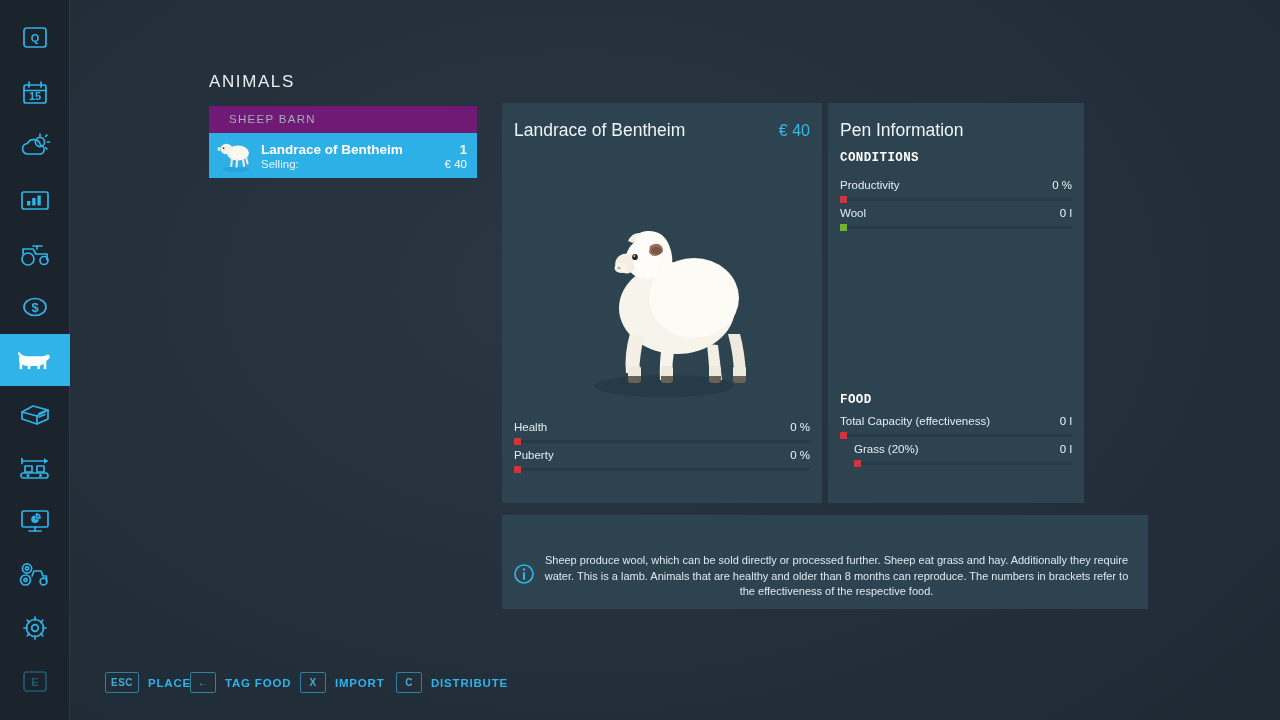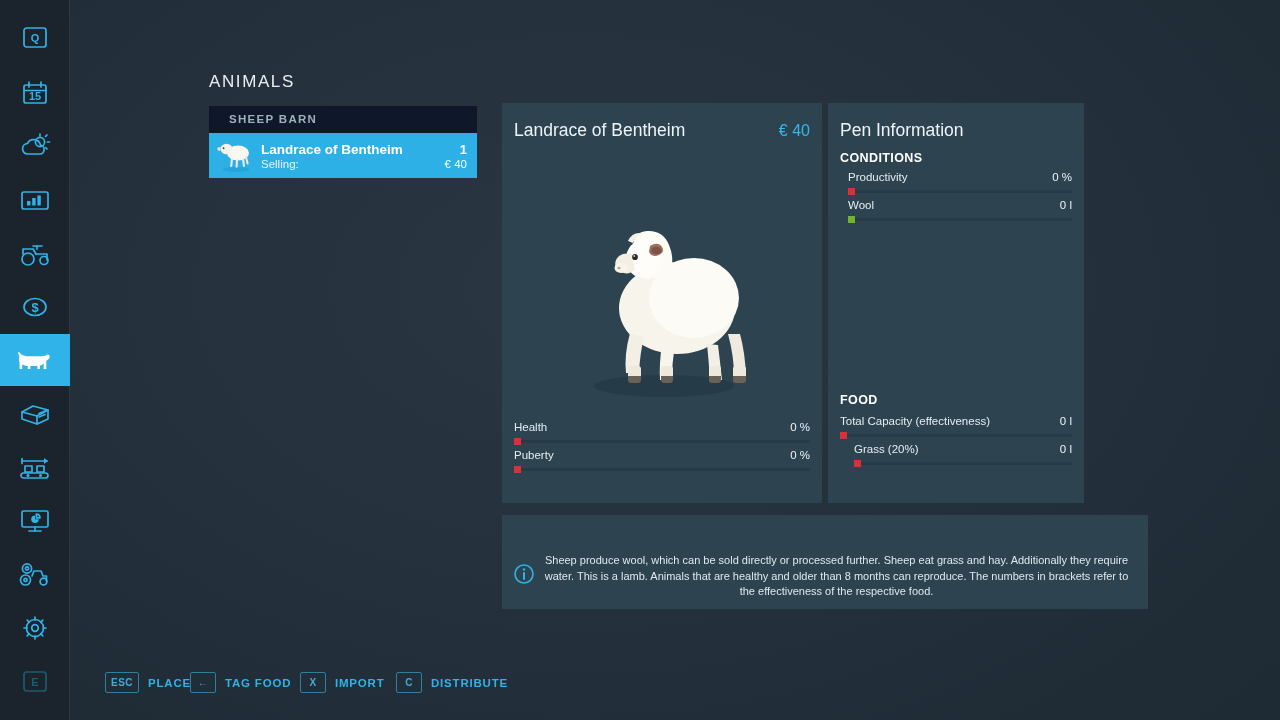--- a/index.html
+++ b/index.html
@@ -46,22 +46,22 @@
   
   #list-panel {
     position: absolute; left: 209px; top: 106px;
     width: 268px; height: 72px;
     background: #2a3743;
   }
   #group-header {
     height: 27px; line-height: 27px;
     padding-left: 20px;
     font-size: 11.5px; letter-spacing: 1.3px;
-    color: #9fb0bb; font-weight: 700;
-    background: #0f172a;
+    color: #9fb0bb; font-weight: 400;
+    background: #701a75;
   }
   #list-row {
     position: relative;
     height: 45px;
     background: #2cb0e6;
     display: flex; align-items: center;
   }
   #row-thumb {
     width: 44px; height: 38px; margin-left: 5px;
     position: relative; flex: none;
@@ -118,23 +118,24 @@
   .marker.red   { background: #d1343a; }
   .marker.green { background: #6fb52e; }
   .stat-row.indent .stat-head { padding-left: 14px; }
   .stat-row.indent .stat-track { left: 14px; }
 
   
   #pen-title { position: absolute; left: 12px; top: 17px; }
   .section-head {
     font-size: 12.5px; font-weight: bold; color: #ffffff;
     letter-spacing: 0.4px;
+    font-family: Liberation Mono, monospace;
   }
   #conditions-head { position: absolute; left: 12px; top: 48px; }
-  #conditions-stats { top: 68px; margin-left: 8px; }
+  #conditions-stats { top: 76px; }
   #food-head { position: absolute; left: 12px; top: 290px; }
   #food-stats { top: 312px; }
 
   
   #info-icon {
     position: absolute; left: 11px; top: 48px;
   }
   #info-text {
     position: absolute; left: 39px; top: 38px; right: 16px;
     font-size: 11px; line-height: 15.5px; color: #dfe8ed; text-align: center;

